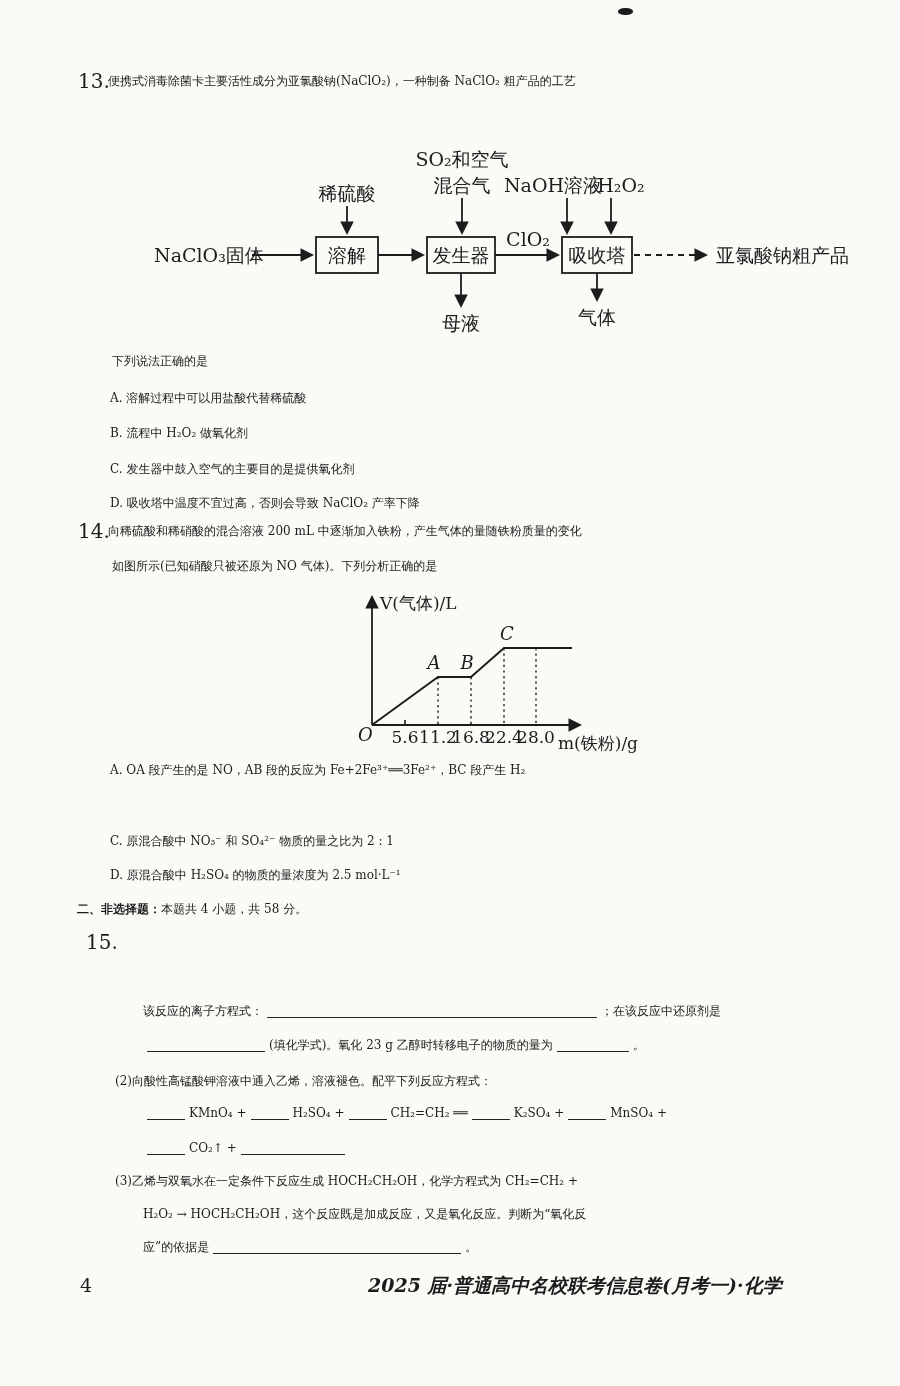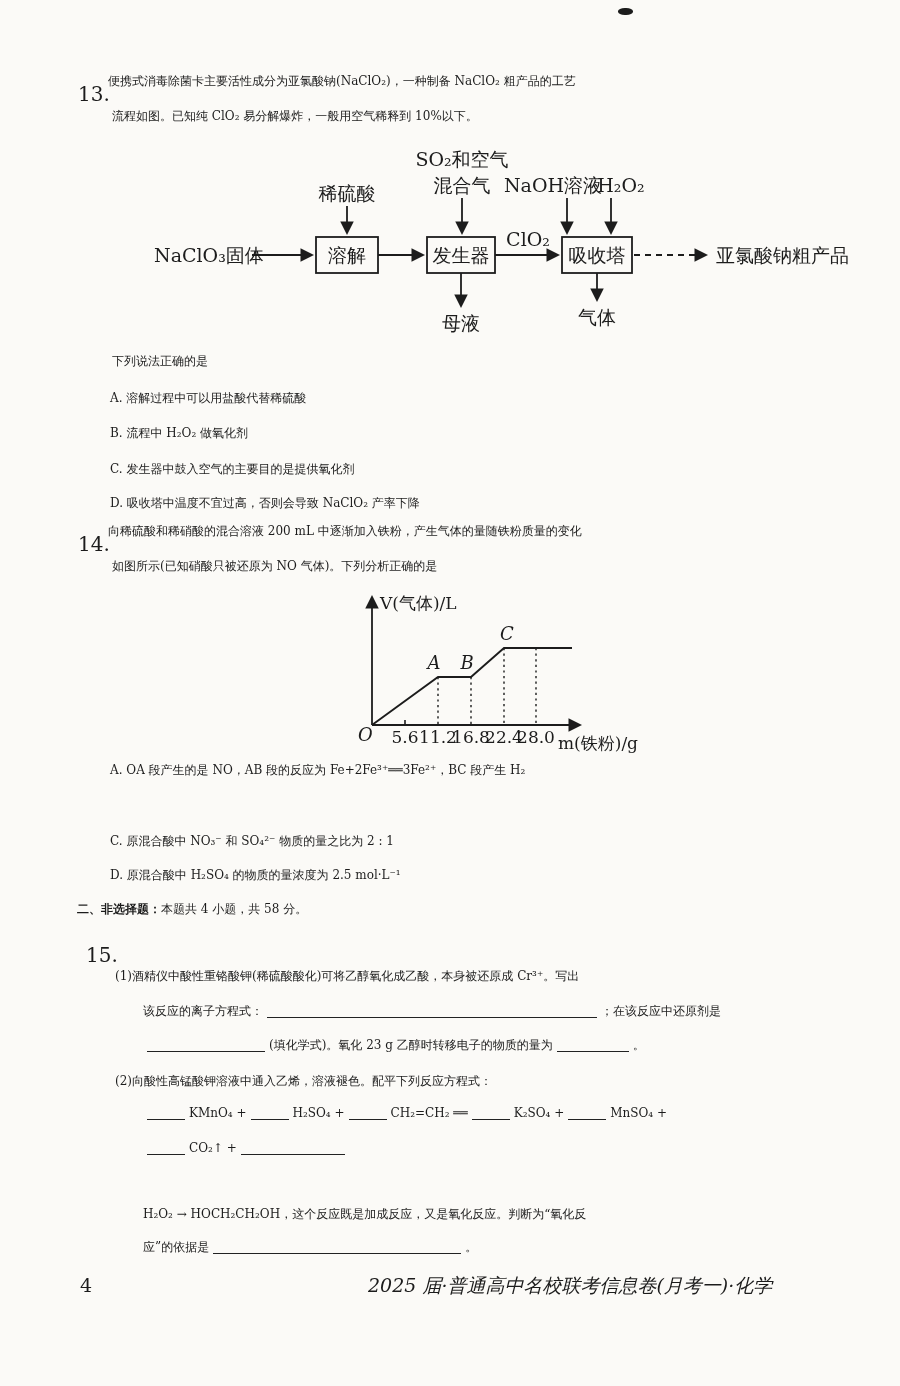--- a/index.html
+++ b/index.html
@@ -3,43 +3,42 @@
 <meta charset="utf-8">
 <style>
   html,body{margin:0;padding:0;}
   body{
     width:900px;height:1386px;background:#f6f5f2;
     font-family:"DejaVu Serif","Liberation Serif",serif;
     color:#1c1c1c;
   }
   .page{position:relative;width:900px;height:1386px;background:#fbfaf7;overflow:hidden;}
   .line{position:absolute;white-space:nowrap;font-size:12px;line-height:26px;}
-  .num{font-size:20px;margin-top:13px;}
+  .num{font-size:20px;}
   .blank{display:inline-block;border-bottom:1.6px solid #222;height:14px;vertical-align:-3px;margin:0 4px;}
   .b36{width:38px;} .b72{width:72px;} .b96{width:104px;} .b112{width:118px;} .b240{width:248px;} .b320{width:330px;}
   .bold{font-weight:bold;margin-left:20px;}
-  .footer-title{font-weight:normal;font-style:italic;font-size:19px;}
+  .footer-title{font-weight:bold;font-style:italic;font-size:19px;}
   .artifact{position:absolute;left:618px;top:8px;width:15px;height:7px;background:#1c1c1c;border-radius:45%;}
   svg{position:absolute;overflow:visible;}
   svg text{font-family:"DejaVu Serif","Liberation Serif",serif;fill:#1c1c1c;}
   .fc-label{font-size:19px;}
   .g-tick{font-size:17px;}
   .g-pt{font-size:18px;font-style:italic;}
   .g-axlabel{font-size:17px;}
 </style>
 </head>
 <body>
 
 <div class="page">
 
   <div class="artifact"></div>
 
   <div class="line num" style="left:78px;top:68px">13.</div>
   <div class="line" style="left:108px;top:68px">便携式消毒除菌卡主要活性成分为亚氯酸钠(NaClO₂)，一种制备 NaClO₂ 粗产品的工艺</div>
-  <div class="line" style="left:112px;top:103px">流程如图。已知纯 ClO₂ 易分解爆炸，一般用空气稀释到 10%以下。</div>
 
   <svg style="left:140px;top:138px" width="740" height="205" viewBox="0 0 740 205">
     <defs>
       <marker id="ah" viewBox="0 0 10 10" refX="8.5" refY="5" markerWidth="8" markerHeight="7.5" orient="auto-start-reverse">
         <path d="M0,0 L10,5 L0,10 z" fill="#1c1c1c"></path>
       </marker>
     </defs>
 
     <text class="fc-label" x="14" y="124">NaClO₃固体</text>
     <text class="fc-label" x="207" y="62" text-anchor="middle">稀硫酸</text>
@@ -108,36 +107,36 @@
   <div class="line" style="left:110px;top:757px">A. OA 段产生的是 NO，AB 段的反应为 Fe+2Fe³⁺══3Fe²⁺，BC 段产生 H₂</div>
   <div class="line" style="left:110px;top:828px">C. 原混合酸中 NO₃⁻ 和 SO₄²⁻ 物质的量之比为 2 : 1</div>
   <div class="line" style="left:110px;top:862px">D. 原混合酸中 H₂SO₄ 的物质的量浓度为 2.5 mol·L⁻¹</div>
 
   <div class="line" style="left:57px;top:896px">
     <span class="bold">二、非选择题：</span><span>本题共 4 小题，共 58 分。</span>
   </div>
 
   <div class="line num" style="left:86px;top:929px">15.</div>
 
-  <div class="line" style="left:115px;top:963px">(1)酒精仪中酸性重铬酸钾(稀硫酸酸化)可将乙醇氧化成乙酸，本身被还原成 Cr³⁺。写出</div>
   <div class="line" style="left:143px;top:998px">
     <span>该反应的离子方程式：</span><span class="blank b320"></span><span>；在该反应中还原剂是</span>
   </div>
   <div class="line" style="left:143px;top:1032px">
     <span class="blank b112"></span><span>(填化学式)。氧化 23 g 乙醇时转移电子的物质的量为</span><span class="blank b72"></span><span>。</span>
   </div>
 
   <div class="line" style="left:115px;top:1068px">(2)向酸性高锰酸钾溶液中通入乙烯，溶液褪色。配平下列反应方程式：</div>
   <div class="line" style="left:143px;top:1100px">
     <span class="blank b36"></span><span>KMnO₄ +</span><span class="blank b36"></span><span>H₂SO₄ +</span><span class="blank b36"></span><span>CH₂=CH₂ ══</span><span class="blank b36"></span><span>K₂SO₄ +</span><span class="blank b36"></span><span>MnSO₄ +</span>
   </div>
   <div class="line" style="left:143px;top:1135px">
     <span class="blank b36"></span><span>CO₂↑ +</span><span class="blank b96"></span>
   </div>
 
+  <div class="line" style="left:115px;top:1168px">(3)乙烯与双氧水在一定条件下反应生成 HOCH₂CH₂OH，化学方程式为 CH₂=CH₂ +</div>
   <div class="line" style="left:143px;top:1201px">H₂O₂ → HOCH₂CH₂OH，这个反应既是加成反应，又是氧化反应。判断为“氧化反</div>
   <div class="line" style="left:143px;top:1234px">
     <span>应”的依据是</span><span class="blank b240"></span><span>。</span>
   </div>
 
   <div class="line" style="left:80px;top:1272px;font-size:19px">4</div>
   <div class="line footer-title" style="left:368px;top:1272px">2025 届·普通高中名校联考信息卷(月考一)·化学</div>
 
 </div>
 

